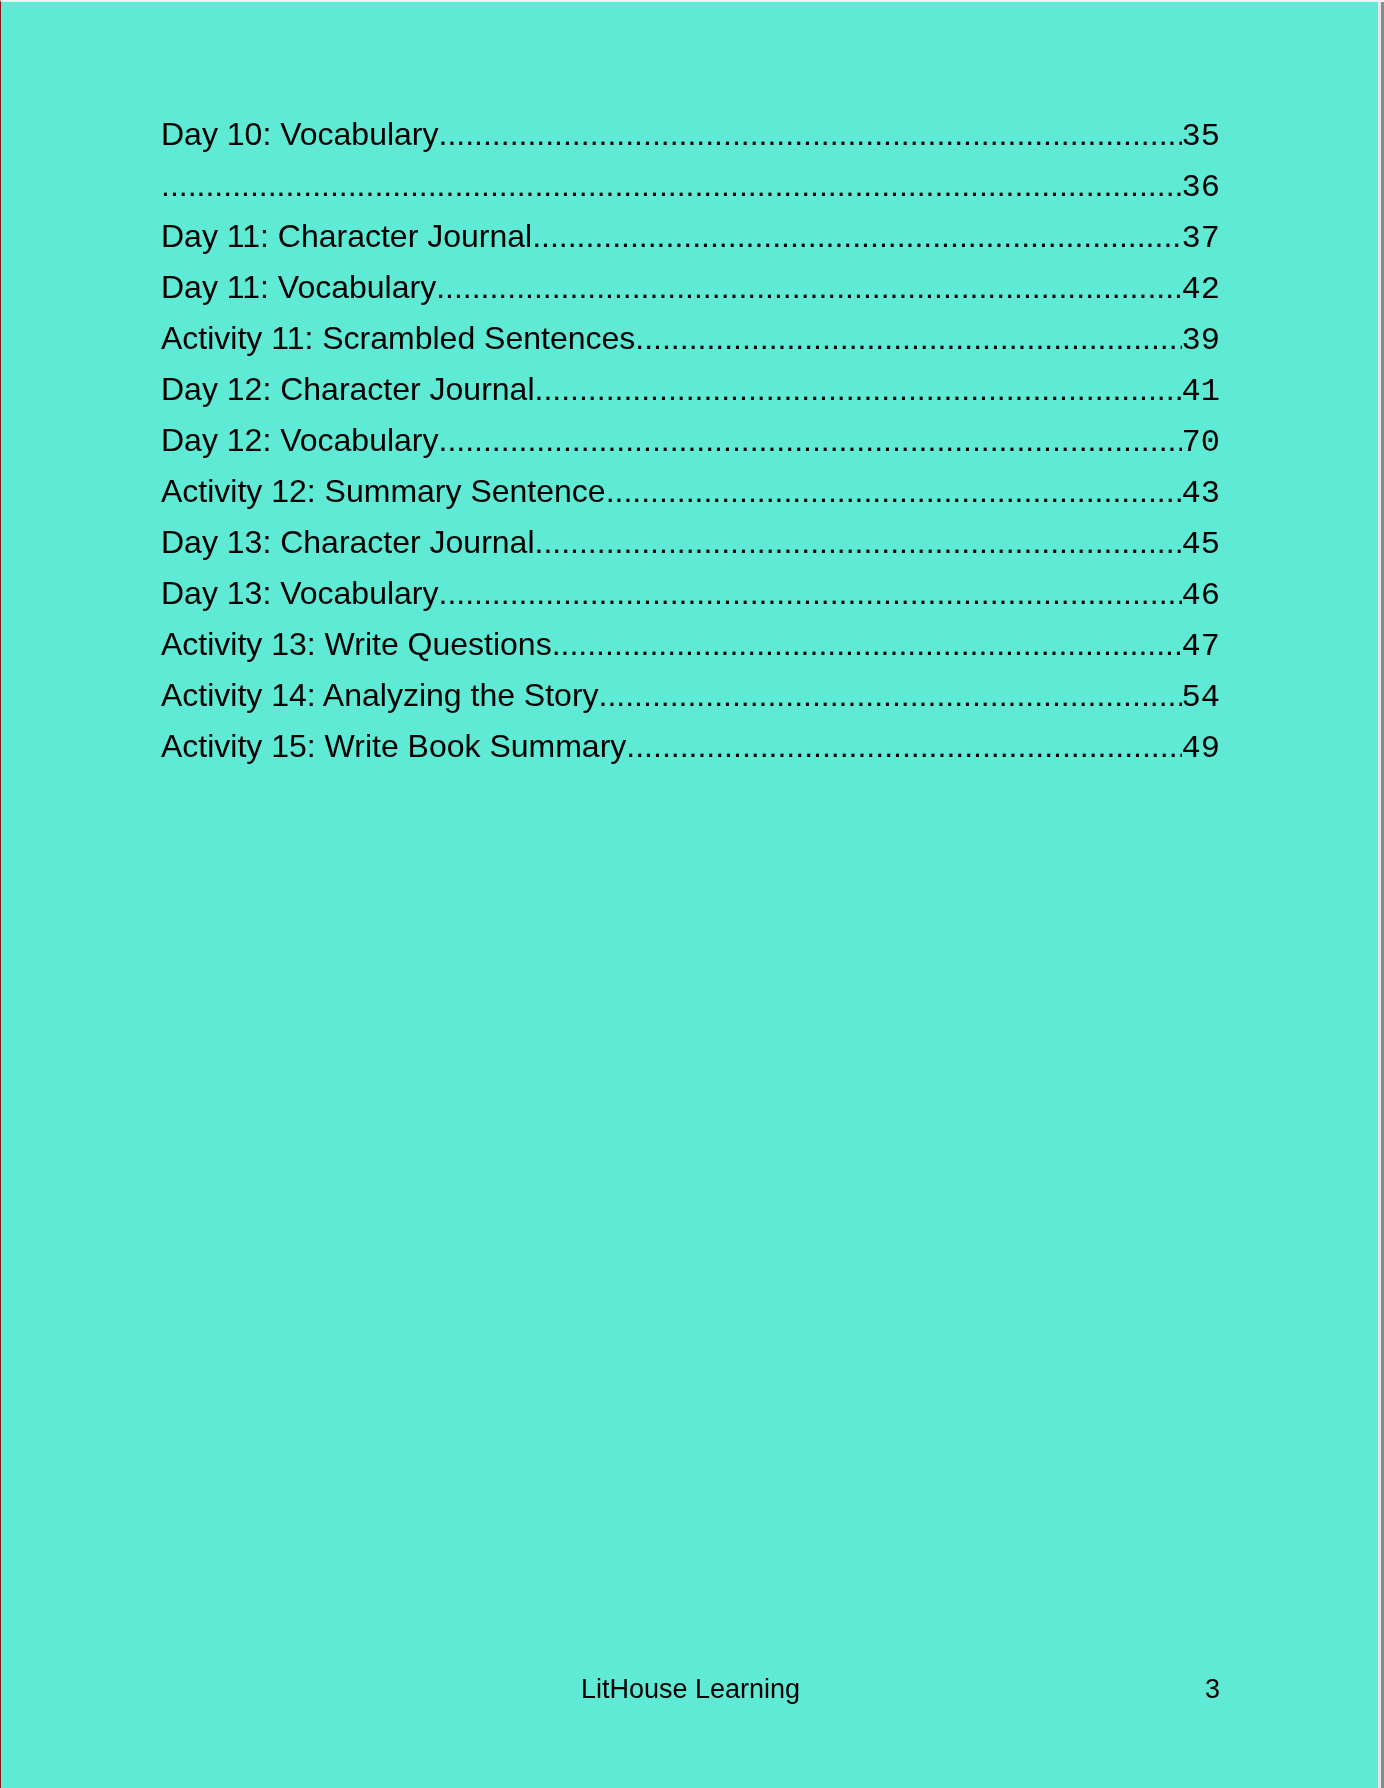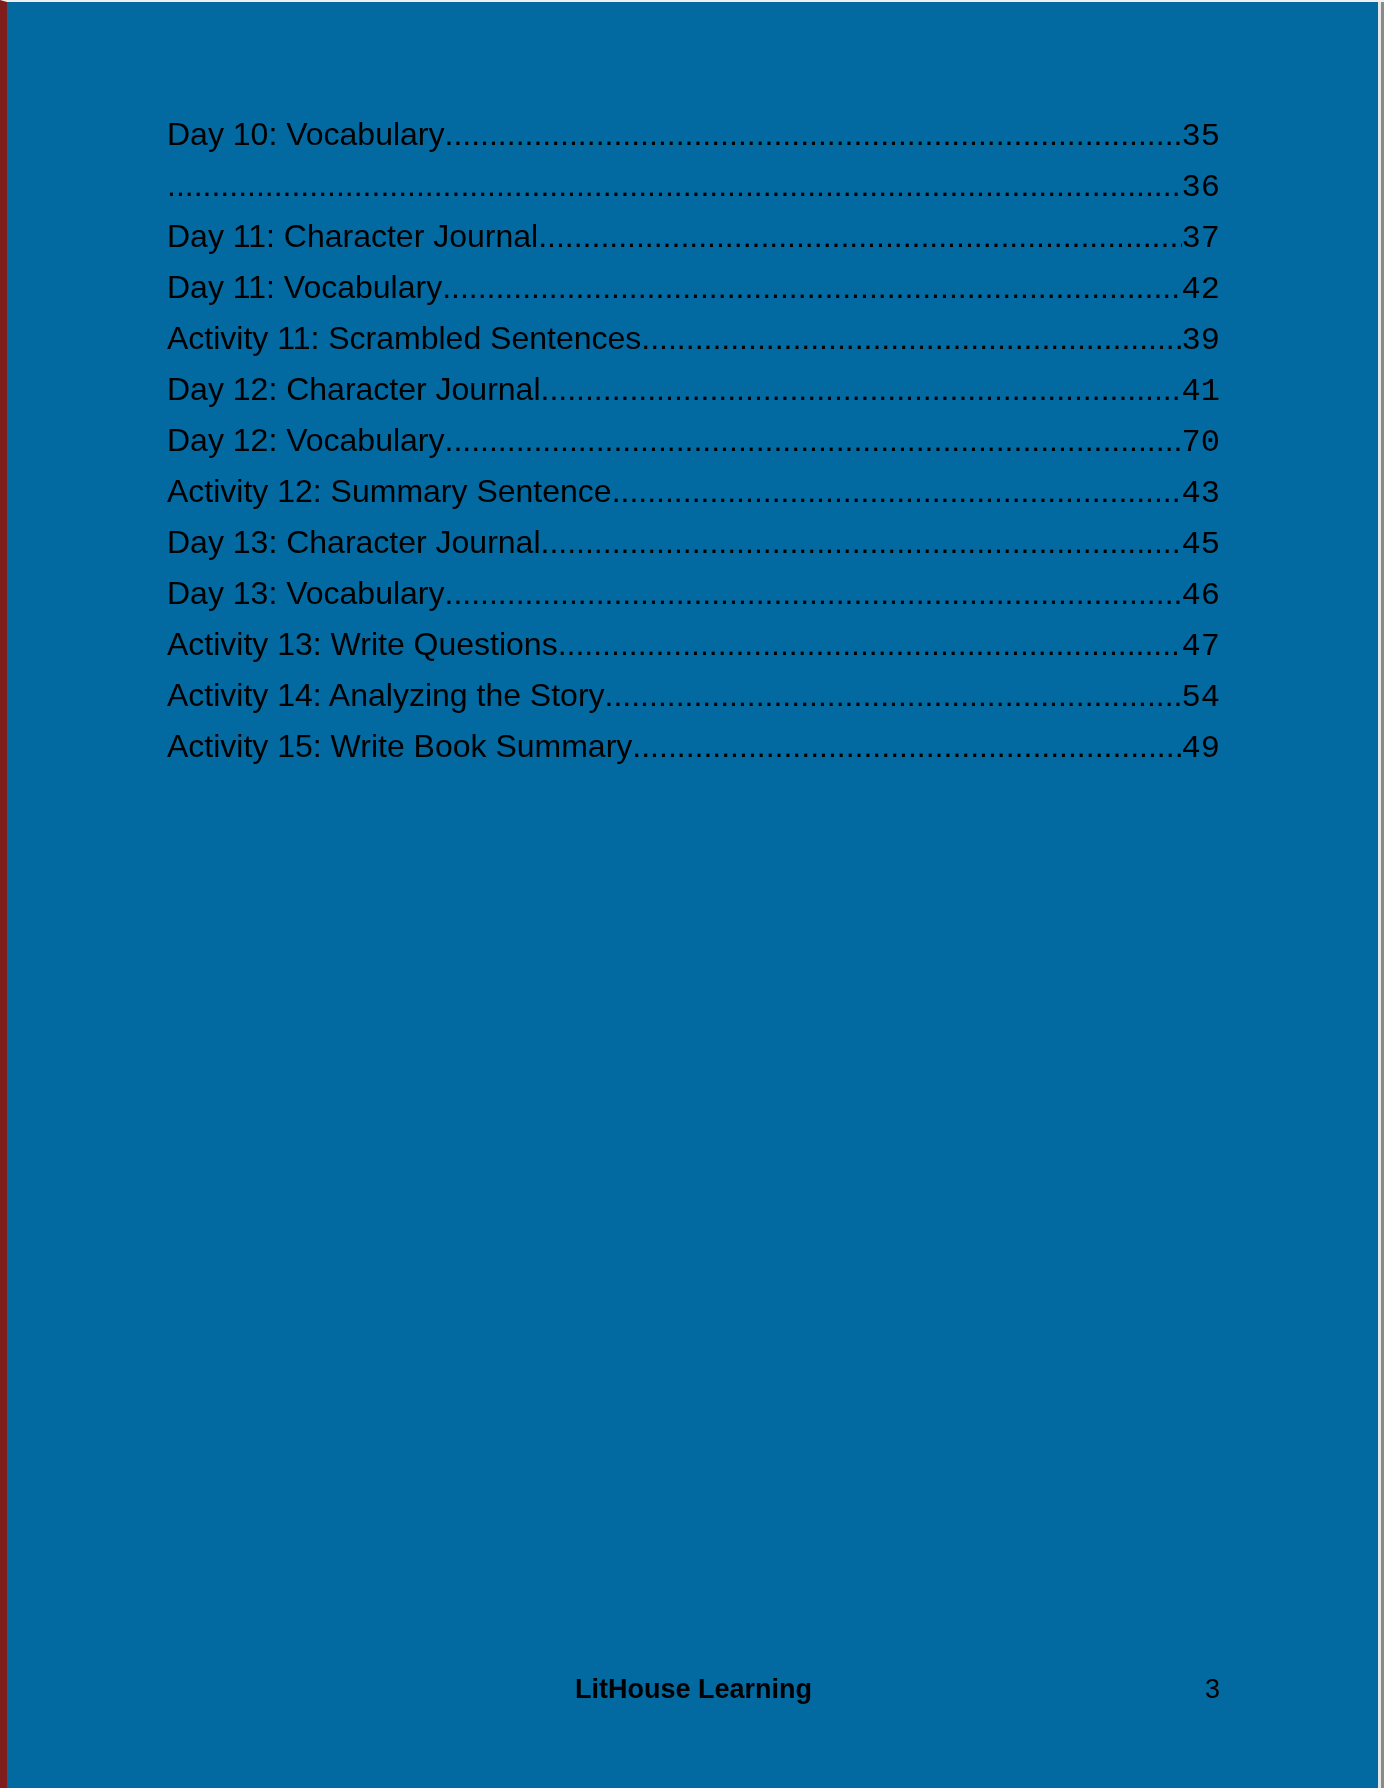--- a/index.html
+++ b/index.html
@@ -11,24 +11,24 @@
     width: 1384px;
     height: 1788px;
     position: relative;
     font-family: "Liberation Sans", sans-serif;
     color: #000000;
     overflow: hidden;
   }
   .page {
     position: absolute;
     inset: 0;
-    background: #0369a1;
+    background: #5eead4;
     box-sizing: border-box;
     border-top: 2px solid #efefef;
-    border-left: 7px solid #7f1d1d;
+    border-left: 1px solid #7f1d1d;
     padding-left: 40px;
   }
   .page-right-edge {
     position: absolute;
     top: 0;
     right: 0;
     width: 6px;
     height: 100%;
     background: linear-gradient(to right, #e6e6e6 0 3px, #8a8a8a 3px 6px);
   }
@@ -63,21 +63,21 @@
     position: absolute;
     left: 160px;
     right: 164px;
     top: 1670px;
     display: grid;
     grid-template-columns: 1fr auto 1fr;
     align-items: baseline;
     font-size: 27px;
     line-height: 34px;
   }
-  .footer-brand { grid-column: 2; text-align: center; font-weight: bold; }
+  .footer-brand { grid-column: 2; text-align: center; }
   .footer-pagenum { grid-column: 3; justify-self: end; }
 </style>
 </head>
 <body>
 
 <div class="page">
 
   <main class="toc">
     <div class="toc-row">
       <span class="toc-title">Day 10: Vocabulary</span>

